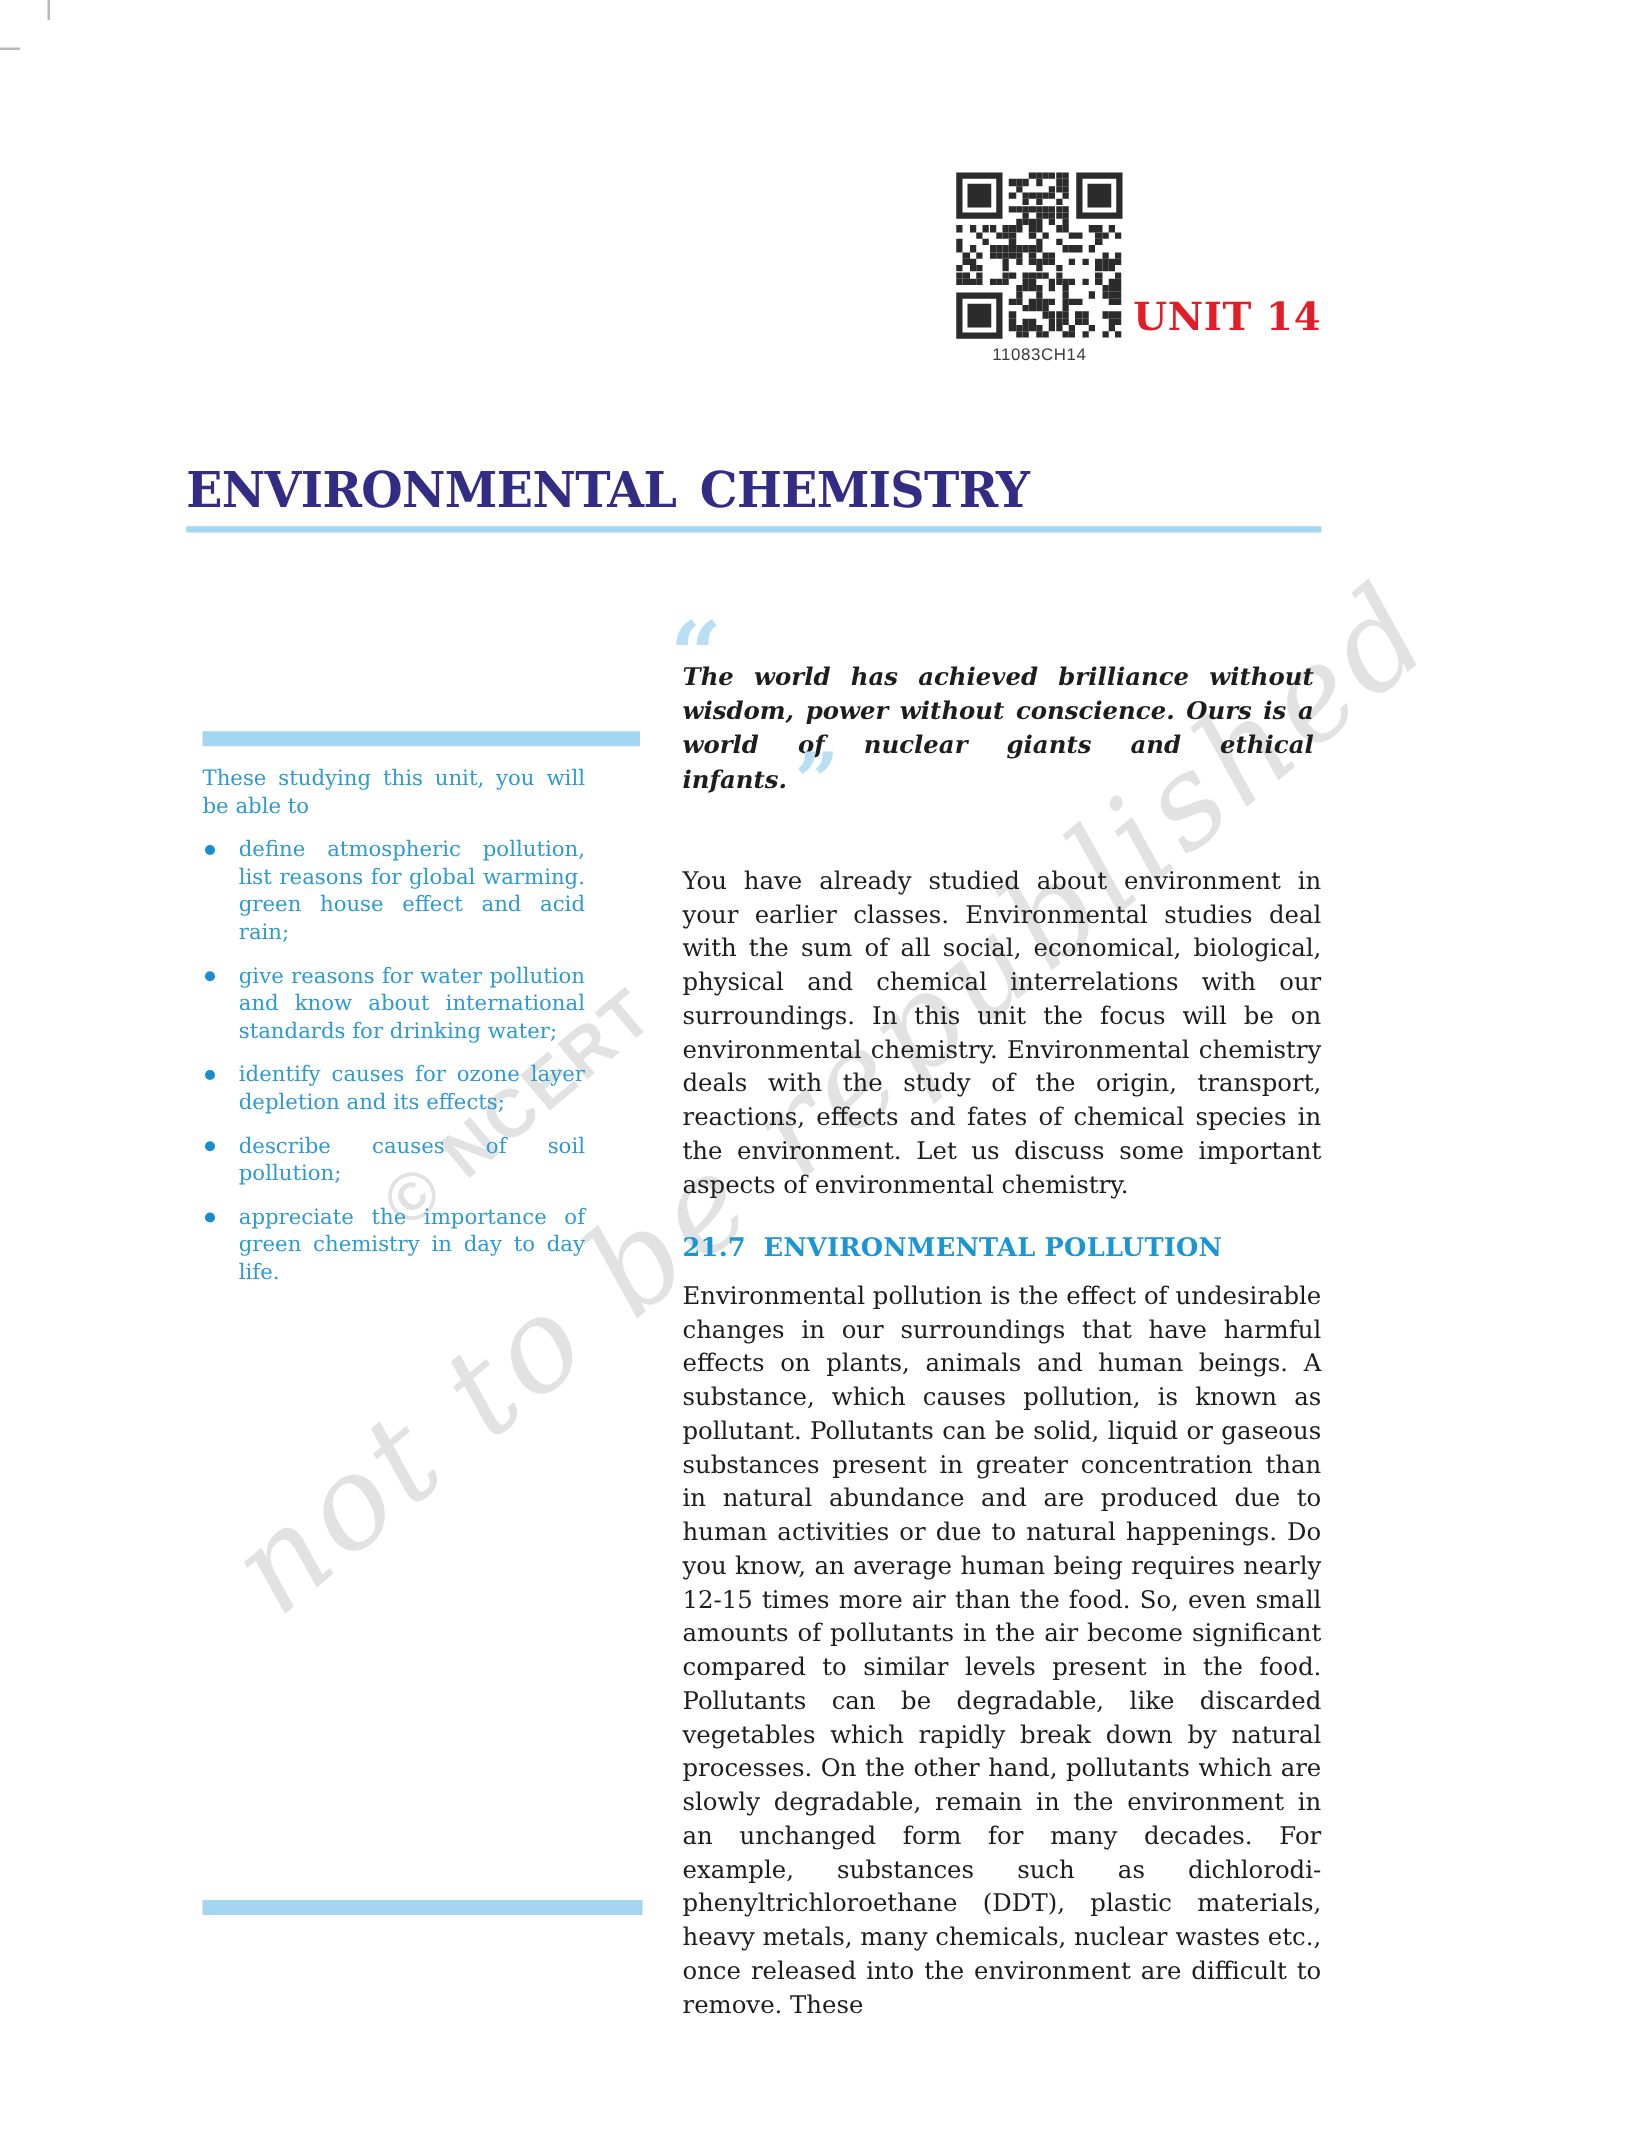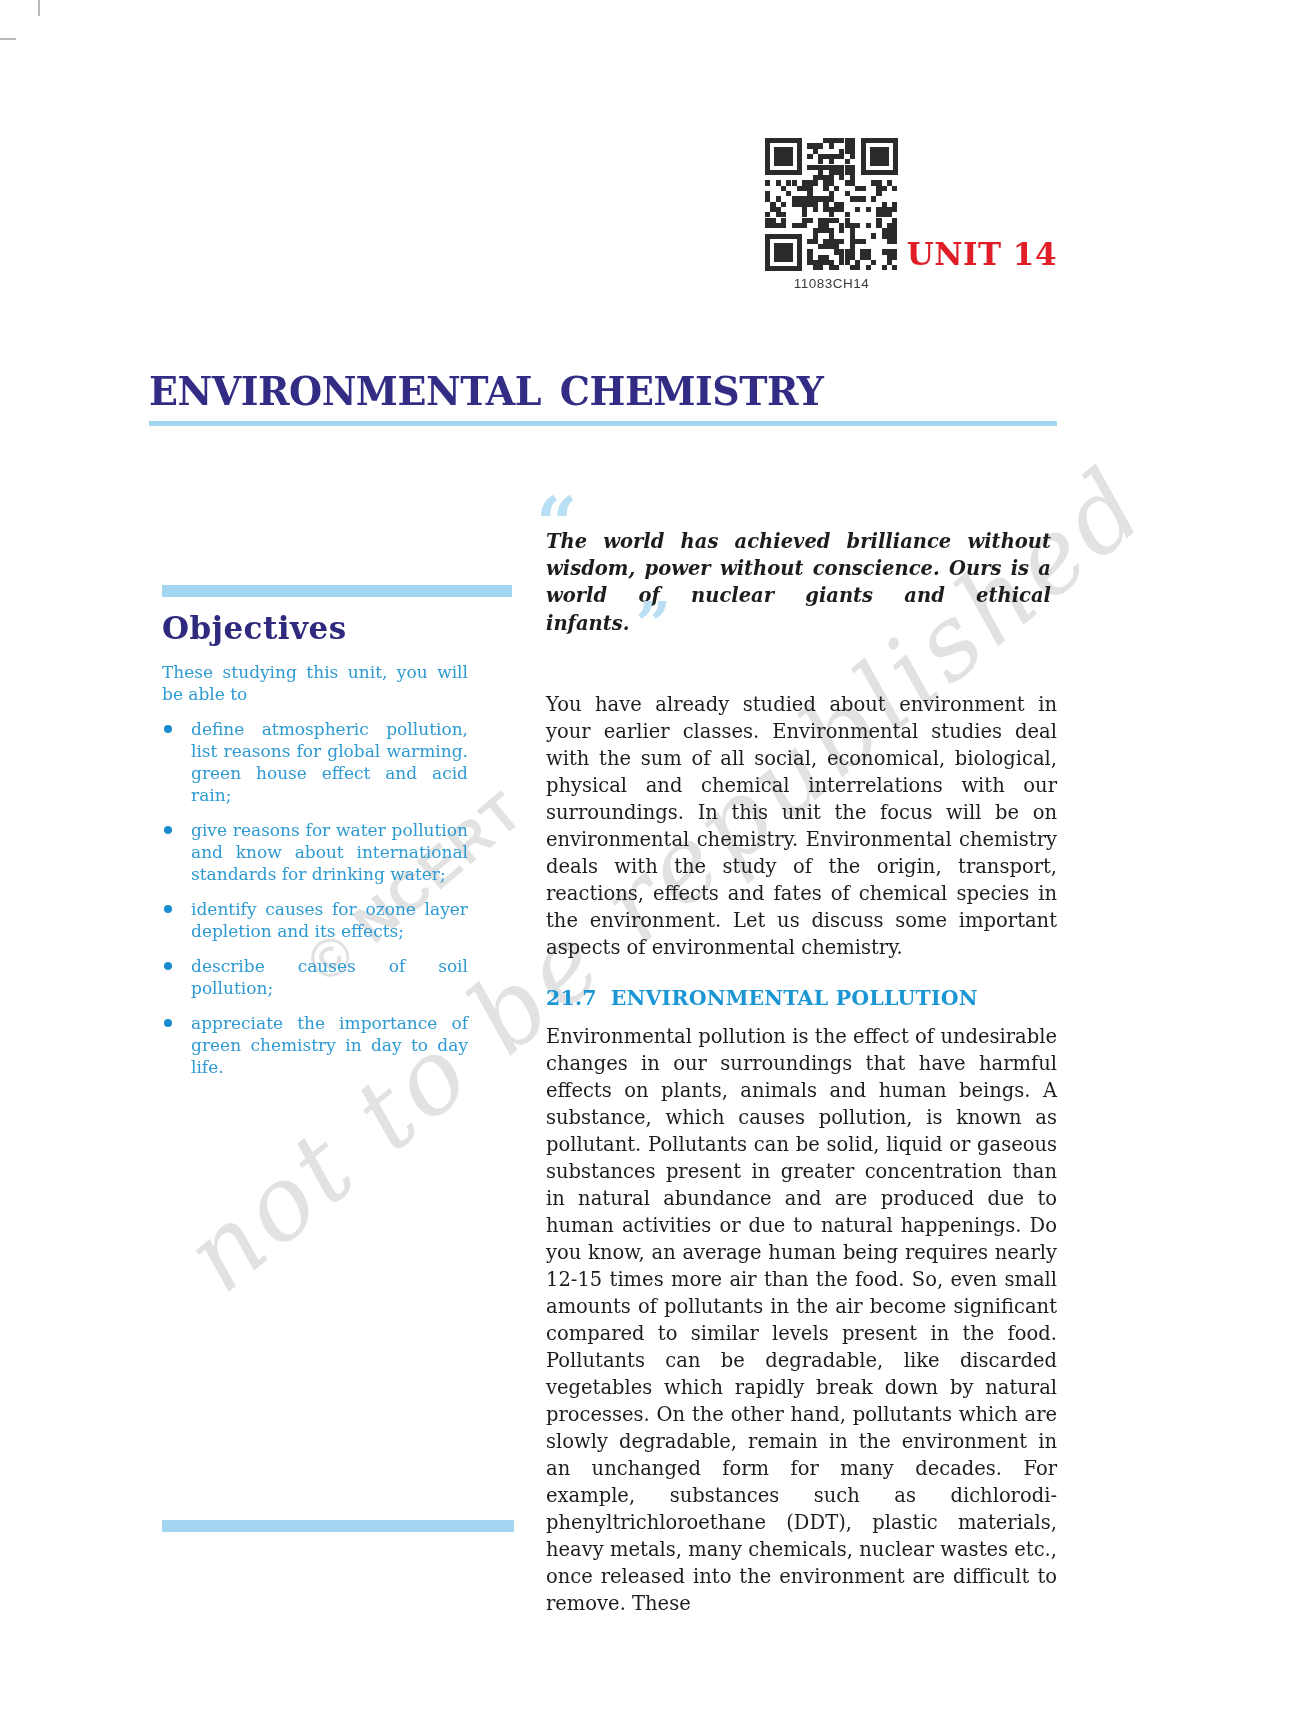--- a/index.html
+++ b/index.html
@@ -338,21 +338,20 @@
     </div>
   <div class="qr-caption">11083CH14</div>
 
   <div class="unit-label">UNIT 14</div>
 
   <h1 class="page-title">ENVIRONMENTAL CHEMISTRY</h1>
   <div class="title-rule"></div>
 
   <aside class="sidebar">
     <div class="bar-top"></div>
-    <h2 class="obj-heading">Objectives</h2>
     <p class="obj-intro">These studying this unit, you will be able to</p>
     <ul class="obj-list">
       <li><span class="bullet"></span><span>define atmospheric pollution, list reasons for global warming. green house effect and acid rain;</span></li>
       <li><span class="bullet"></span><span>give reasons for water pollution and know about international standards for drinking water;</span></li>
       <li><span class="bullet"></span><span>identify causes for ozone layer depletion and its effects;</span></li>
       <li><span class="bullet"></span><span>describe causes of soil pollution;</span></li>
       <li><span class="bullet"></span><span>appreciate the importance of green chemistry in day to day life.</span></li>
     </ul>
   </aside>
   <div class="bar-bottom"></div>

